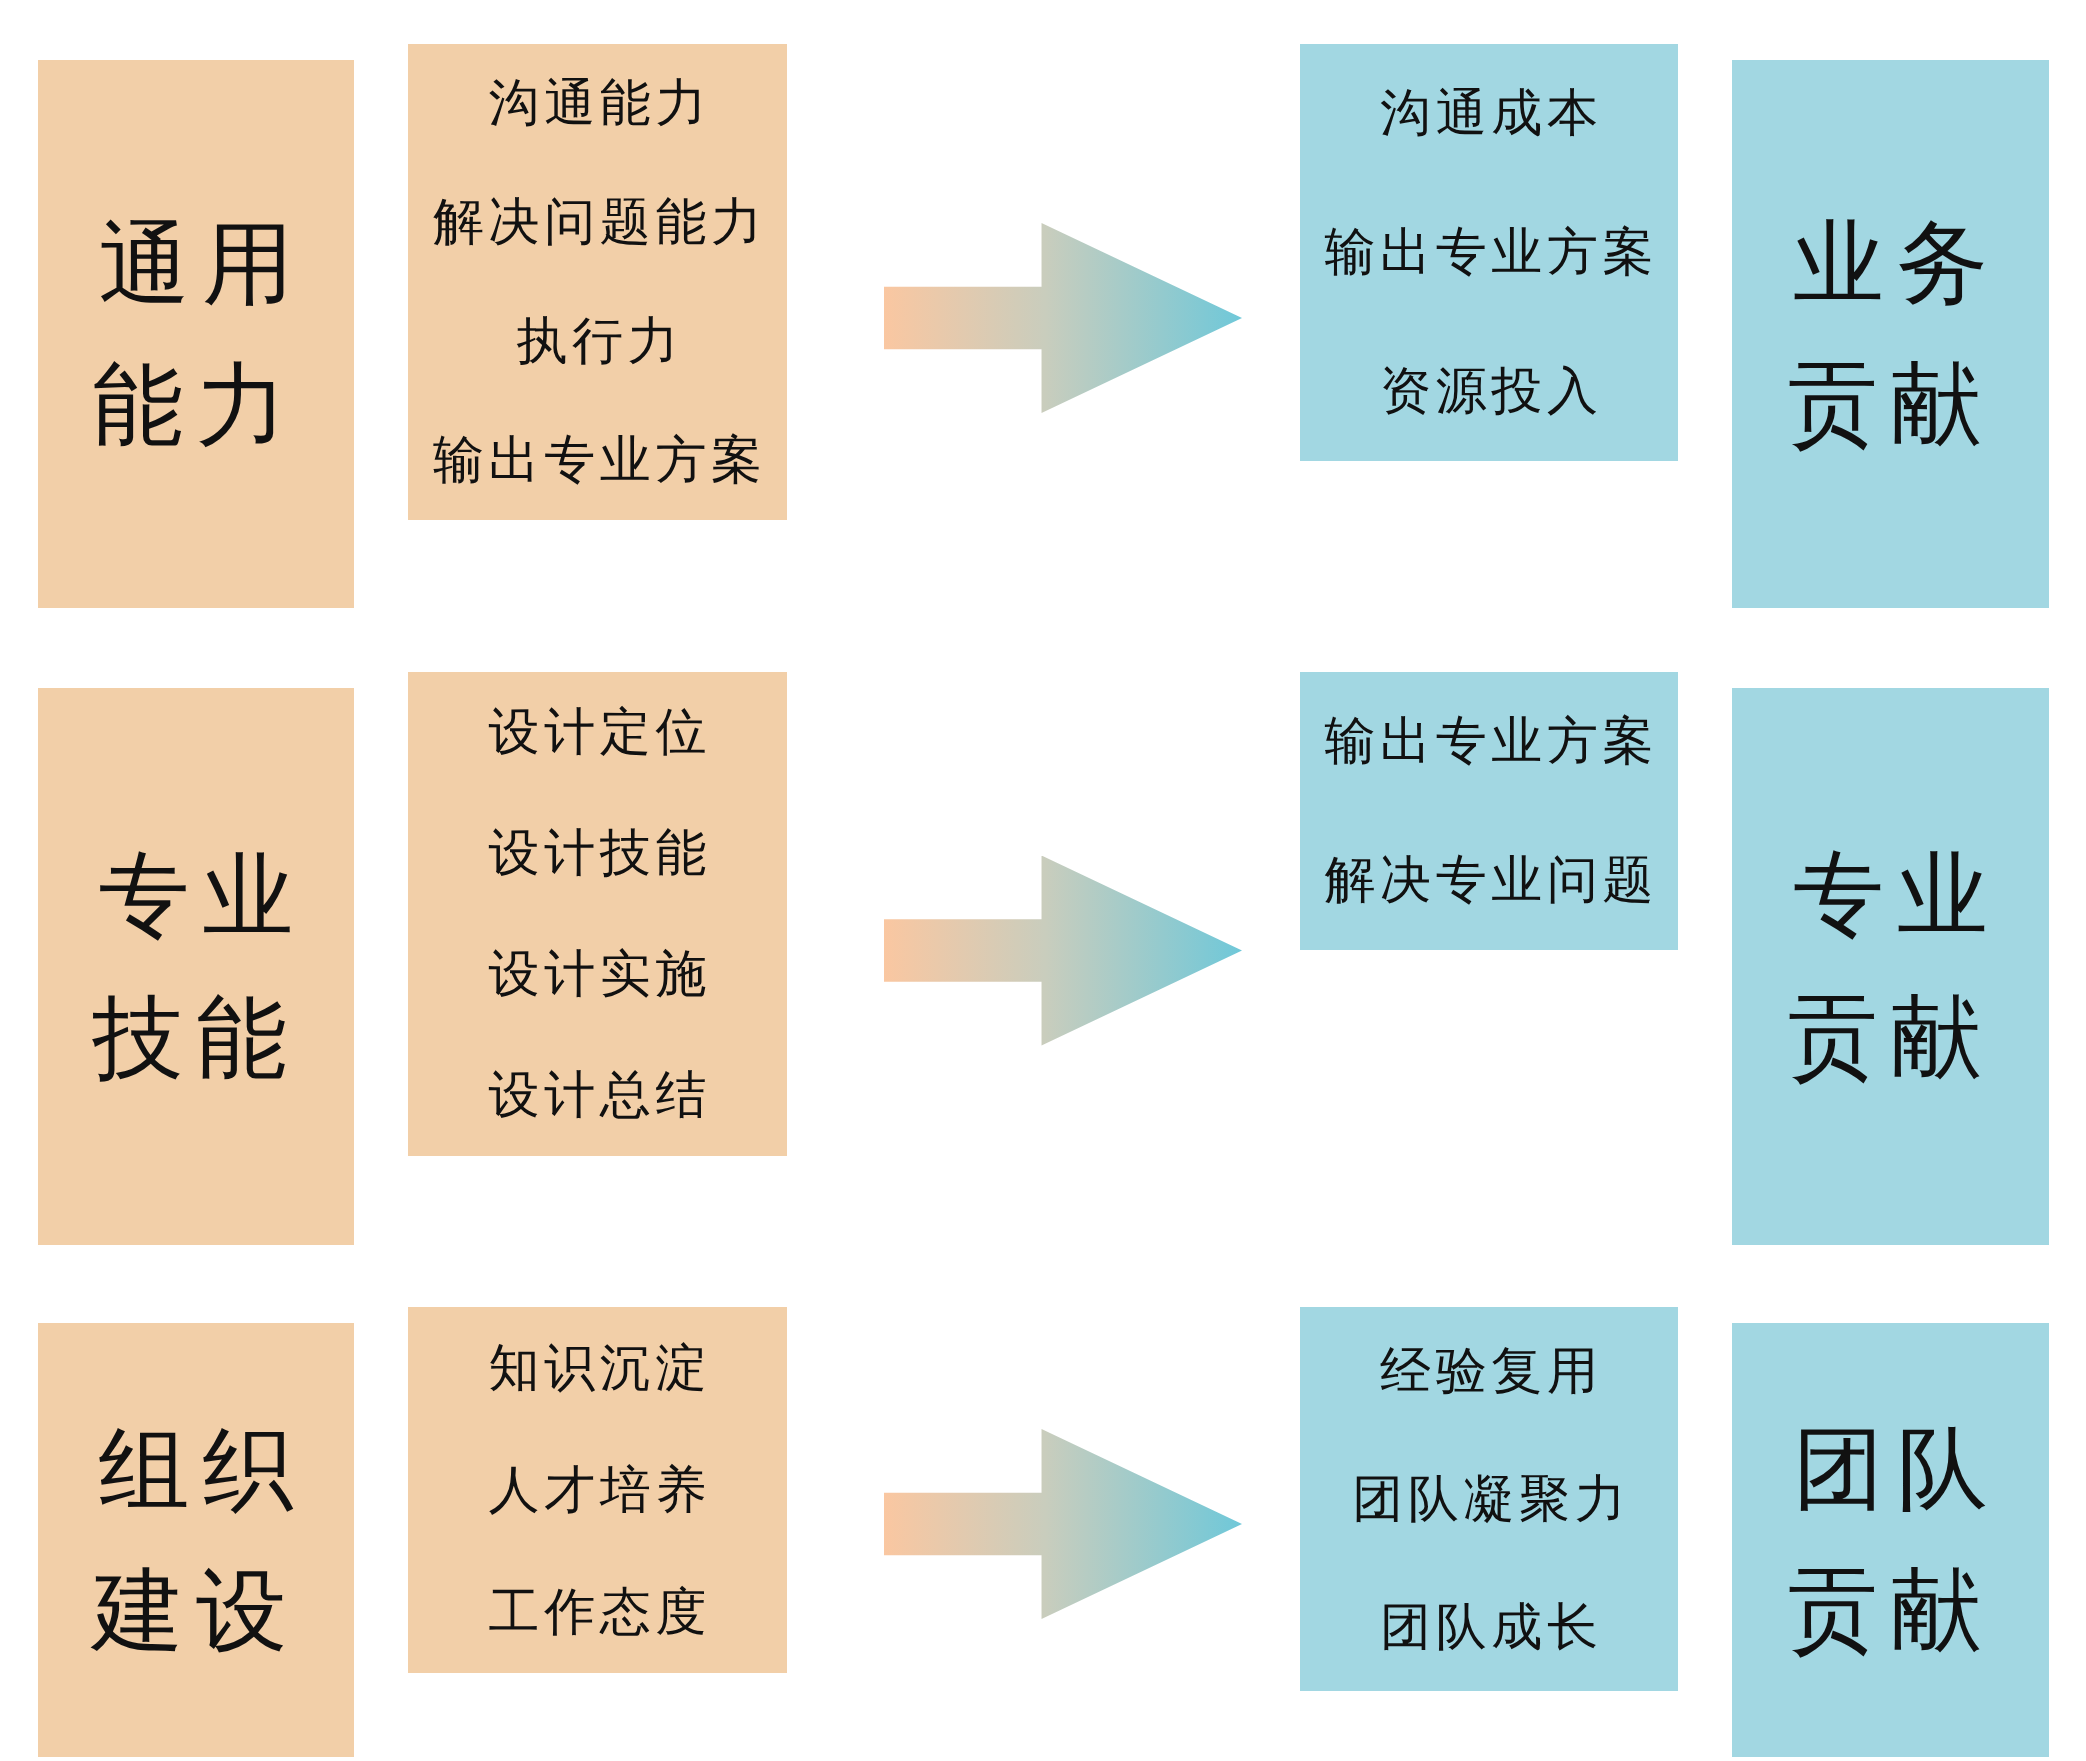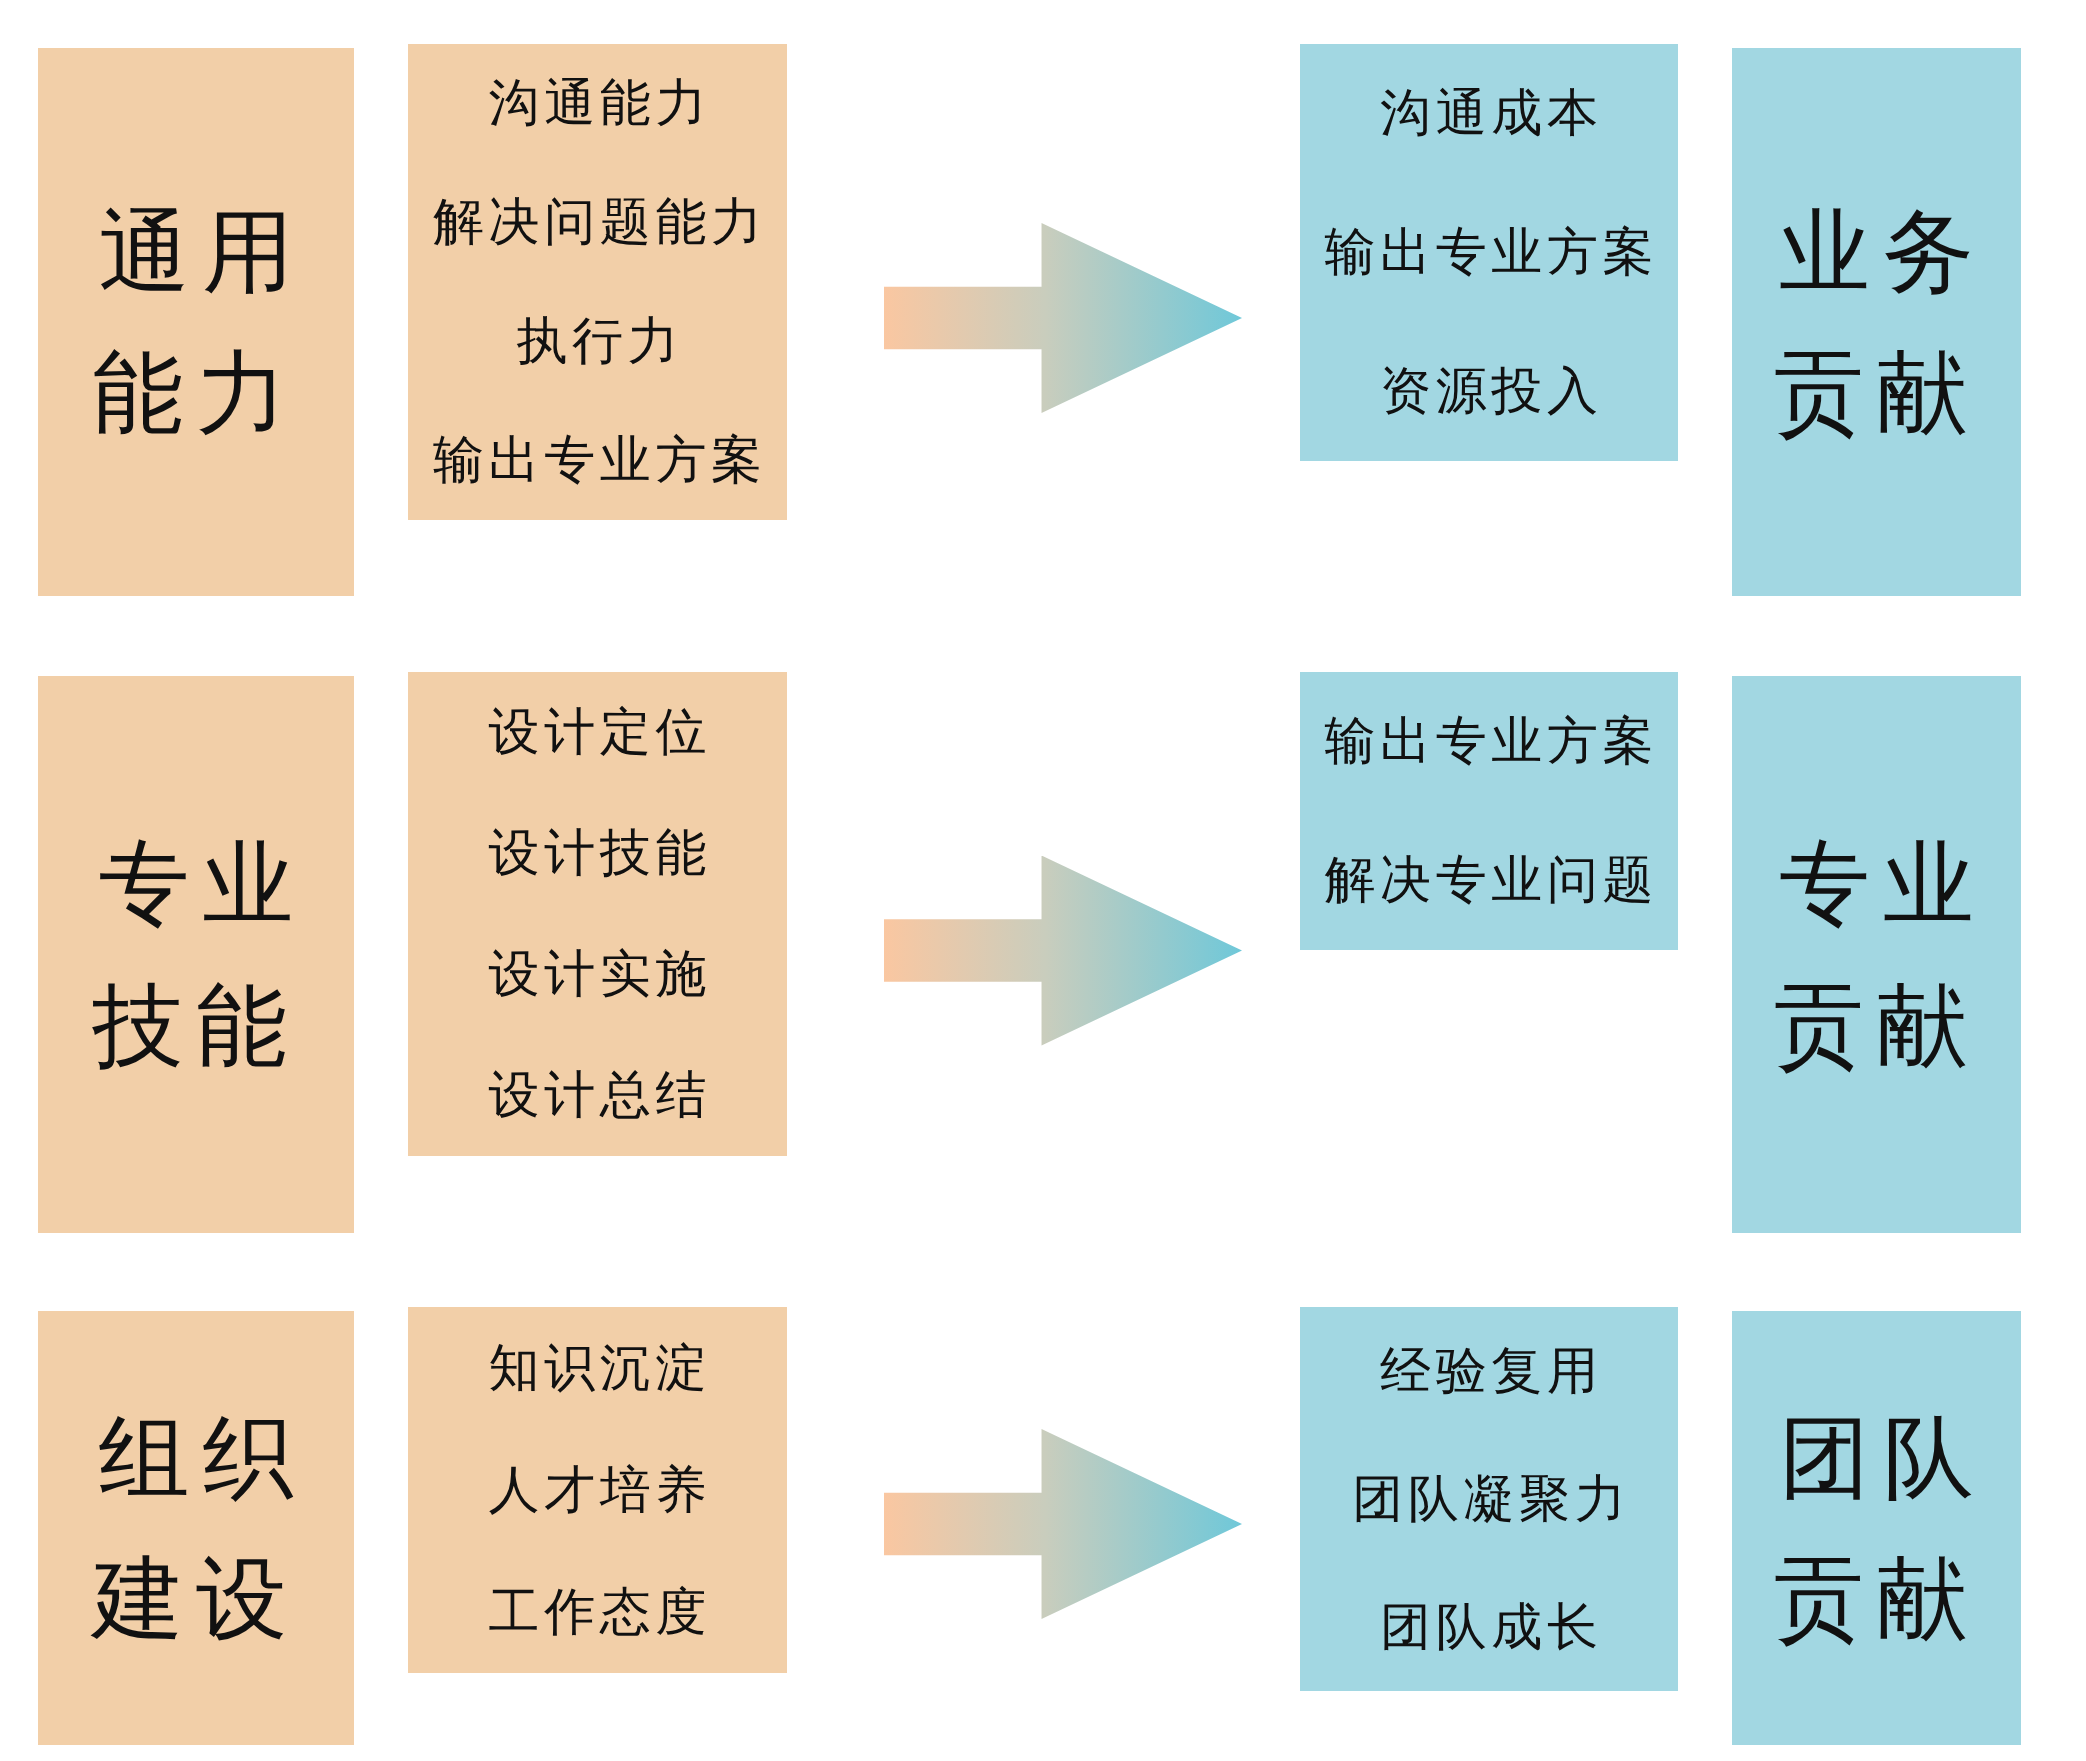--- a/index.html
+++ b/index.html
@@ -6,25 +6,25 @@
   #canvas{
     position:relative;
     width:2087px;height:1762px;
     background:var(--background,#ffffff);
     font-family:"Liberation Sans","DejaVu Sans",sans-serif;
     color:var(--text,#111111);
     overflow:hidden;
   }
   .row{position:absolute;left:0;width:2087px;}
   .bigbox{
-    position:absolute;top:4px;height:100%;
+    position:absolute;top:16px;height:100%;
     display:flex;align-items:center;justify-content:center;
   }
   .bigbox.peach{left:38px;width:316px;background:var(--peach,#f2cfa8);}
-  .bigbox.blue{left:1732px;width:289px;background:var(--blue,#a2d7e2);}
+  .bigbox.blue{left:1732px;width:317px;background:var(--blue,#a2d7e2);font-family:Liberation Serif, serif;}
   .big-label{
     font-size:91px;line-height:1.55;letter-spacing:12.8px;text-indent:12.8px;
     white-space:pre-line;text-align:center;
   }
   .col{
     position:absolute;top:0;height:100%;
     display:flex;flex-direction:column;
   }
   .subcol{left:408px;width:379px;}
   .outcol{left:1300px;width:378px;}

